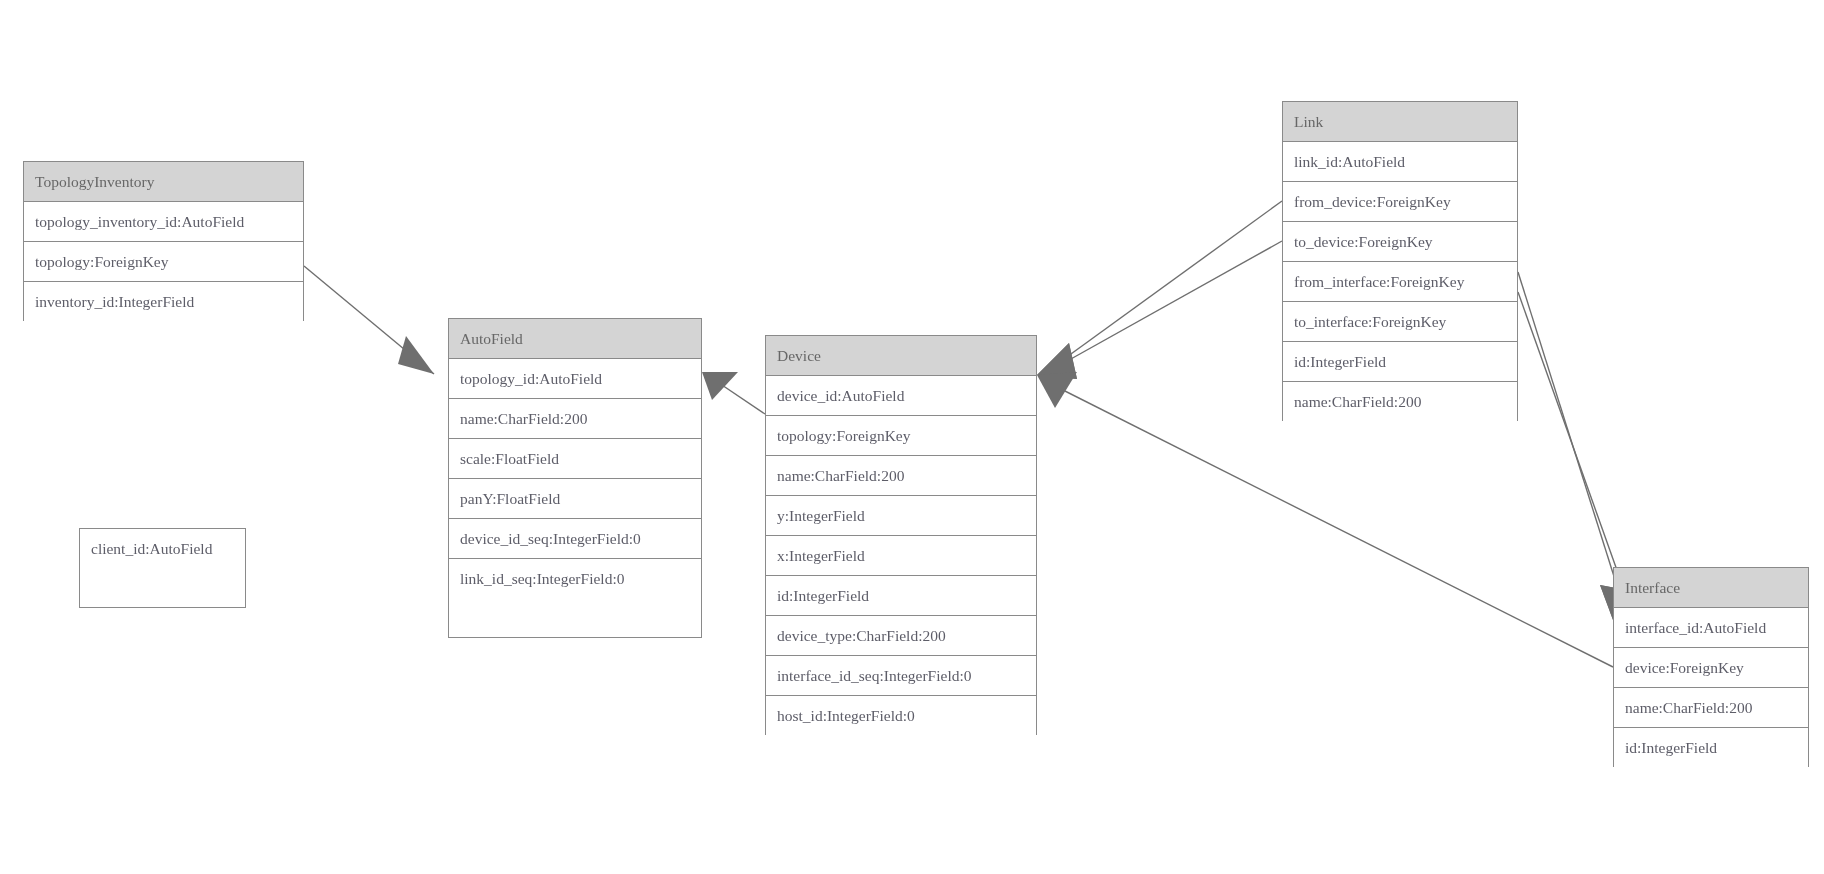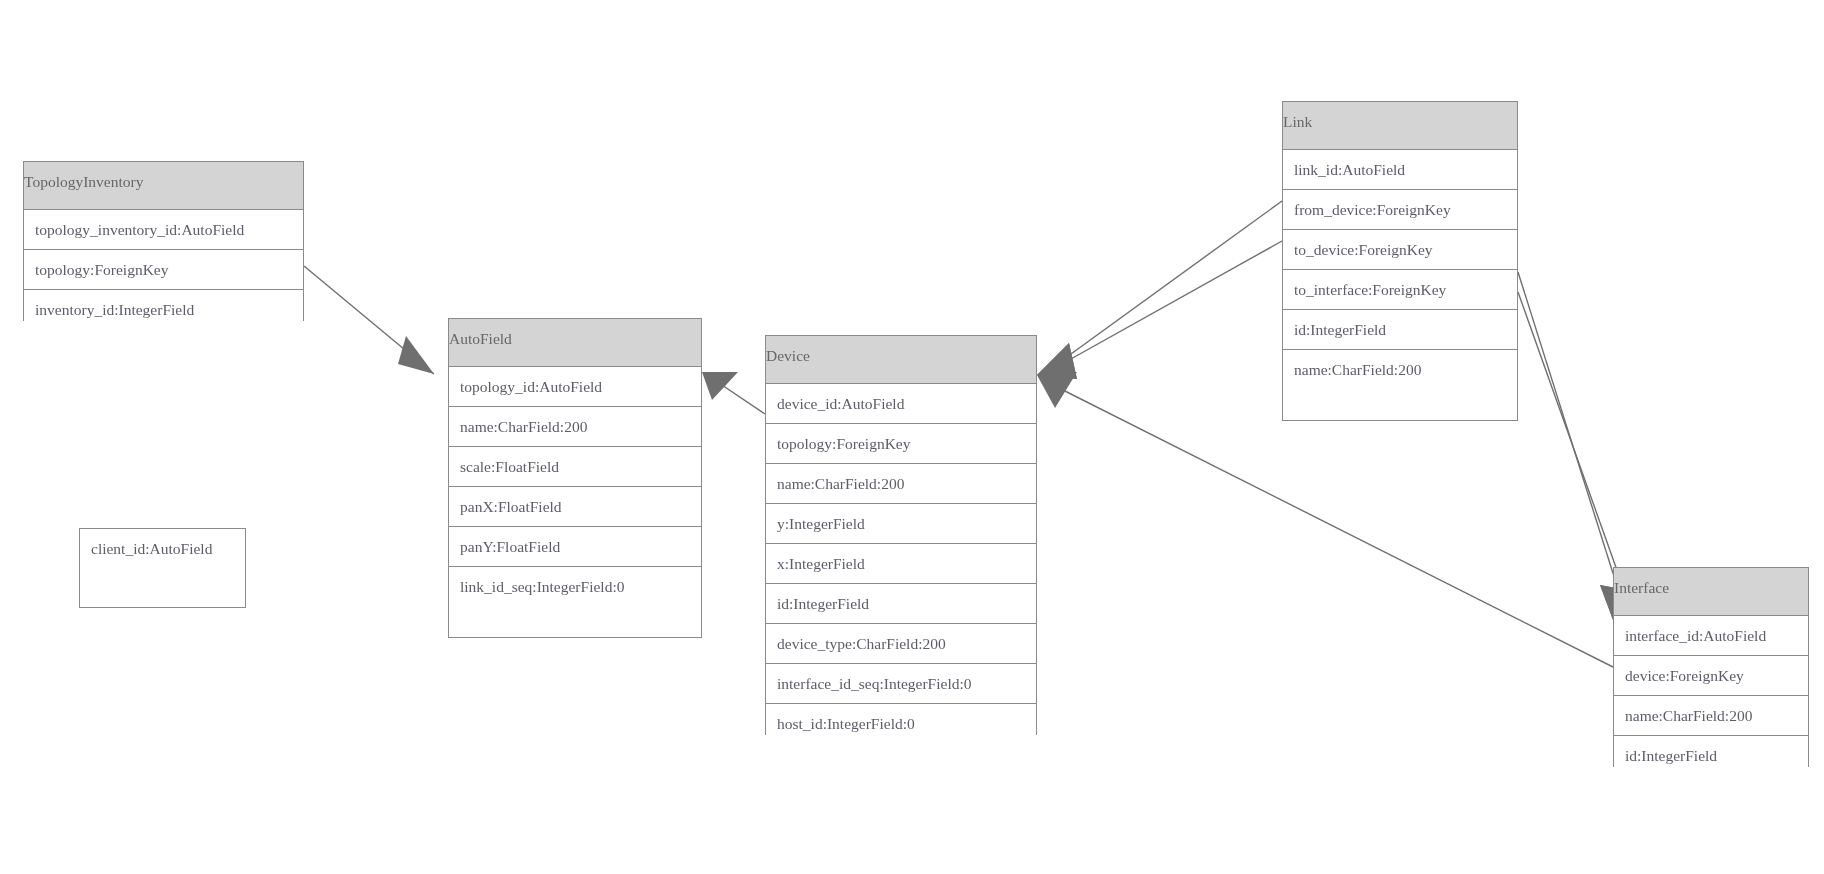--- a/index.html
+++ b/index.html
@@ -13,26 +13,27 @@
   }
   #edges{position:absolute;left:0;top:0;width:1824px;height:874px;pointer-events:none;}
   .entity{
     position:absolute;
     box-sizing:border-box;
     border:1px solid #8a8a8a;
     background:#ffffff;
   }
   .entity-header{
     box-sizing:border-box;
-    height:48px;
+    height:40px;
     line-height:39px;
     background:#d4d4d4;
     border-bottom:1px solid #8a8a8a;
     color:#676767;
     font-size:15.5px;
+    padding-left:11px;
     white-space:nowrap;
     overflow:hidden;
   }
   .entity-field{
     box-sizing:border-box;
     height:40px;
     line-height:39px;
     background:#ffffff;
     border-bottom:1px solid #8a8a8a;
     color:#5d5d68;
@@ -74,22 +75,22 @@
         <div class="entity-header">TopologyInventory</div>
         <div class="entity-field">topology_inventory_id:AutoField</div>
         <div class="entity-field">topology:ForeignKey</div>
         <div class="entity-field last">inventory_id:IntegerField</div>
       </div>
       <div class="entity" style="left: 448px; top: 318px; width: 254px; height: 320px;">
         <div class="entity-header">AutoField</div>
         <div class="entity-field">topology_id:AutoField</div>
         <div class="entity-field">name:CharField:200</div>
         <div class="entity-field">scale:FloatField</div>
-        <div class="entity-field">panX:FloatField</div>
         <div class="entity-field">panY:FloatField</div>
+        <div class="entity-field">device_id_seq:IntegerField:0</div>
         <div class="entity-field last">link_id_seq:IntegerField:0</div>
       </div>
       <div class="entity" style="left: 79px; top: 528px; width: 167px; height: 80px;">
         <div class="entity-field last">client_id:AutoField</div>
       </div>
       <div class="entity" style="left: 765px; top: 314px; width: 272px; height: 400px; margin-top: 21px;">
         <div class="entity-header">Device</div>
         <div class="entity-field">device_id:AutoField</div>
         <div class="entity-field">topology:ForeignKey</div>
         <div class="entity-field">name:CharField:200</div>
@@ -98,20 +99,21 @@
         <div class="entity-field">id:IntegerField</div>
         <div class="entity-field">device_type:CharField:200</div>
         <div class="entity-field">interface_id_seq:IntegerField:0</div>
         <div class="entity-field last">host_id:IntegerField:0</div>
       </div>
       <div class="entity" style="left: 1282px; top: 101px; width: 236px; height: 320px;">
         <div class="entity-header">Link</div>
         <div class="entity-field">link_id:AutoField</div>
         <div class="entity-field">from_device:ForeignKey</div>
         <div class="entity-field">to_device:ForeignKey</div>
+        <div class="entity-field">from_interface:ForeignKey</div>
         <div class="entity-field">to_interface:ForeignKey</div>
         <div class="entity-field">id:IntegerField</div>
         <div class="entity-field last">name:CharField:200</div>
       </div>
       <div class="entity" style="left: 1613px; top: 567px; width: 196px; height: 200px;">
         <div class="entity-header">Interface</div>
         <div class="entity-field">interface_id:AutoField</div>
         <div class="entity-field">device:ForeignKey</div>
         <div class="entity-field">name:CharField:200</div>
         <div class="entity-field last">id:IntegerField</div>

